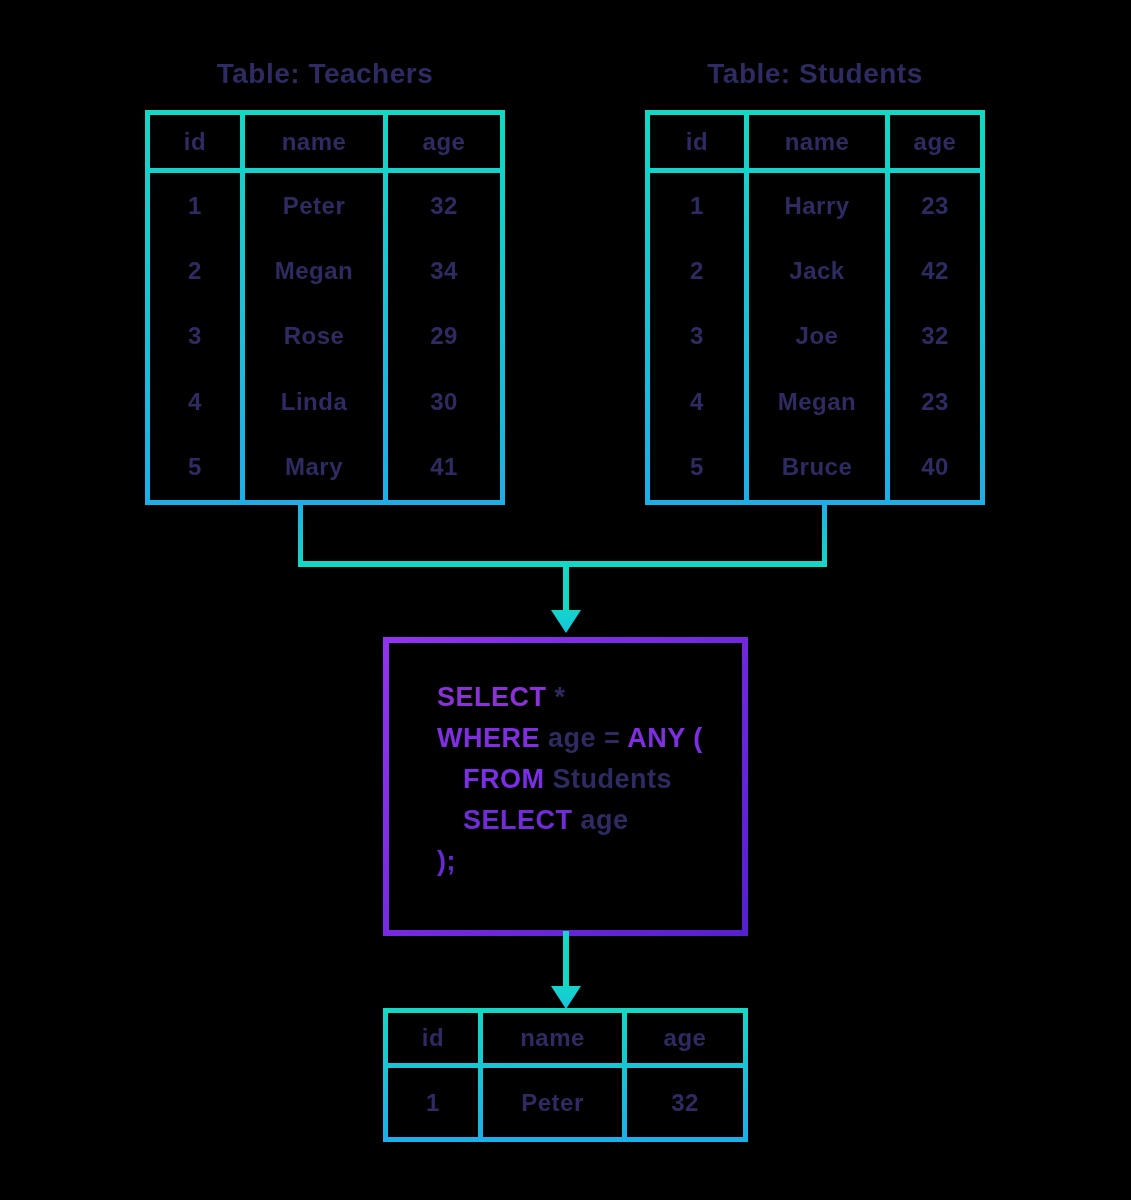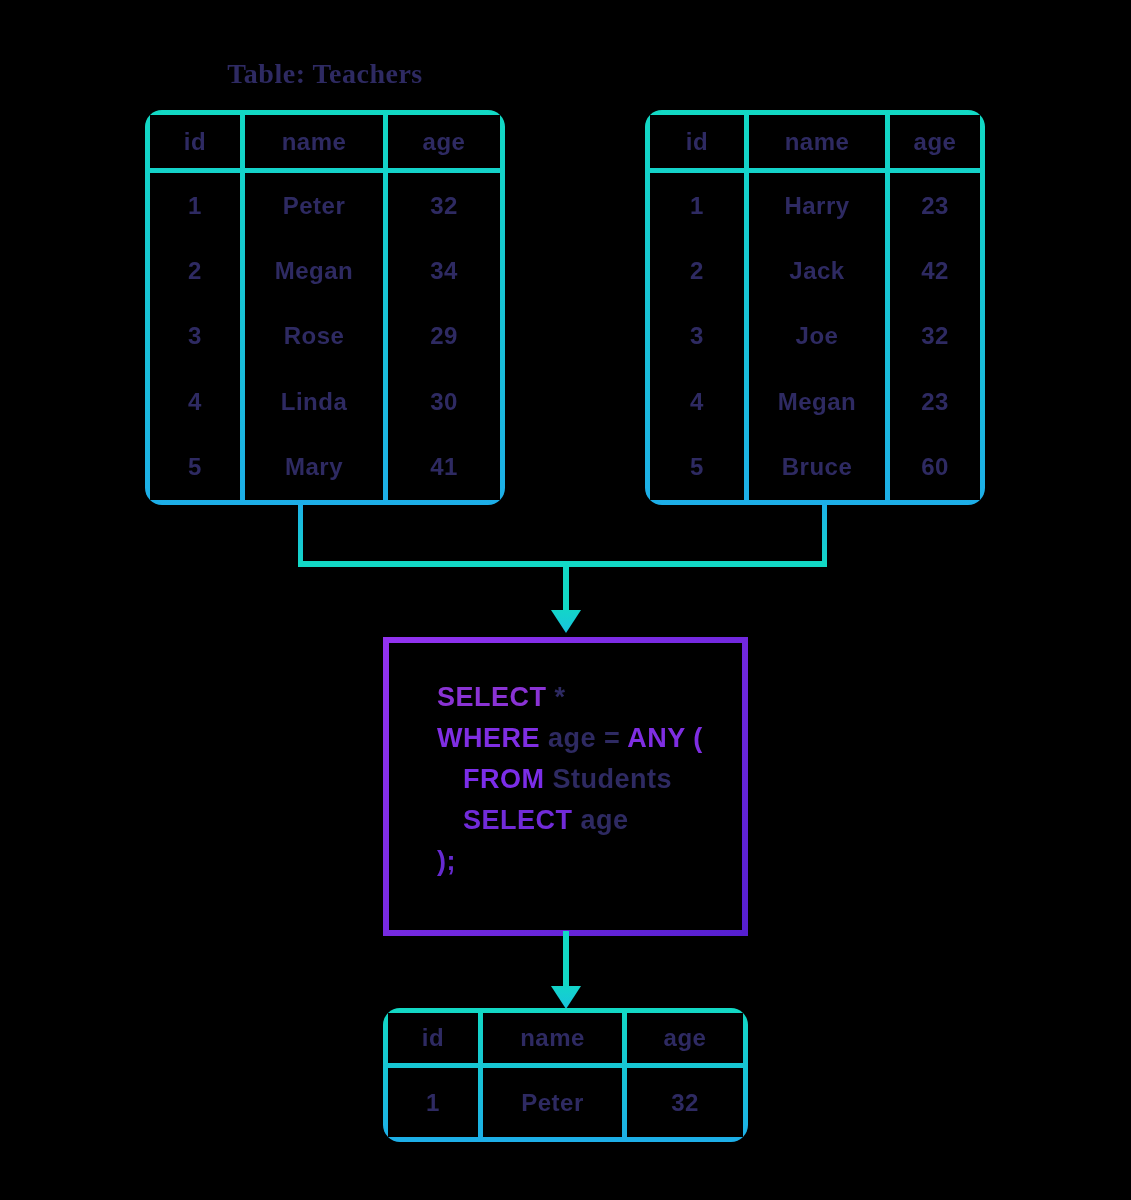--- a/index.html
+++ b/index.html
@@ -5,27 +5,26 @@
   html,body{margin:0;padding:0;background:#000;}
   .canvas{
     position:relative;width:1131px;height:1200px;background:#000;overflow:hidden;
     font-family:"Liberation Sans",sans-serif;font-weight:bold;
   }
   
   .tbl-title{
     position:absolute;text-align:center;font-size:28px;letter-spacing:.5px;
     color:#2e2a62;
   }
-  #title-teachers{left:145px;top:58px;width:360px;font-family:Liberation Serif, serif;}
+  #title-teachers{left:145px;top:58px;width:360px;}
   #title-students{left:645px;top:58px;width:340px;}
   
   .dbtable{
     position:absolute;display:grid;gap:5px;padding:5px;box-sizing:border-box;
     background:linear-gradient(180deg,#12d9c4 0%,#1daee8 100%);
-    border-radius:17px;
   }
   #table-teachers{left:145px;top:110px;width:360px;height:395px;
     grid-template-columns:90px 138px 112px;grid-template-rows:53px 1fr;}
   #table-students{left:645px;top:110px;width:340px;height:395px;
     grid-template-columns:94px 136px 90px;grid-template-rows:53px 1fr;}
   #table-result{left:383px;top:1008px;width:365px;height:134px;
     grid-template-columns:90px 139px 1fr;grid-template-rows:50px 1fr;}
   .hcell,.dcell{
     background:#000;display:flex;align-items:center;justify-content:center;
     color:#2e2a62;font-size:24px;letter-spacing:.5px;
@@ -66,20 +65,21 @@
   .sql-line:nth-child(4) .kw{color:#712bd9;}
   .sql-line:nth-child(5) .kw{color:#662ad0;}
   .sql-line:nth-child(6) .kw{color:#5c28c6;}
 </style>
 </head>
 <body>
 
 <div class="canvas">
 
   <div class="tbl-title" id="title-teachers">Table: Teachers</div>
+  <div class="tbl-title" id="title-students">Table: Students</div>
 
   <div class="dbtable" id="table-teachers">
     <div class="hcell">id</div>
     <div class="hcell">name</div>
     <div class="hcell">age</div>
     <div class="bcol">
       <span>1</span>
       <span>2</span>
       <span>3</span>
       <span>4</span>
@@ -117,21 +117,21 @@
       <span>Jack</span>
       <span>Joe</span>
       <span>Megan</span>
       <span>Bruce</span>
     </div>
     <div class="bcol">
       <span>23</span>
       <span>42</span>
       <span>32</span>
       <span>23</span>
-      <span>60</span>
+      <span>40</span>
     </div>
   </div>
 
   <div class="cline" id="drop-left"></div>
   <div class="cline" id="drop-right"></div>
   <div class="cline" id="join-horizontal"></div>
   <div class="cline" id="stem-to-query"></div>
   <div class="arrowhead" id="head-to-query"></div>
 
   <div class="sql-box">

